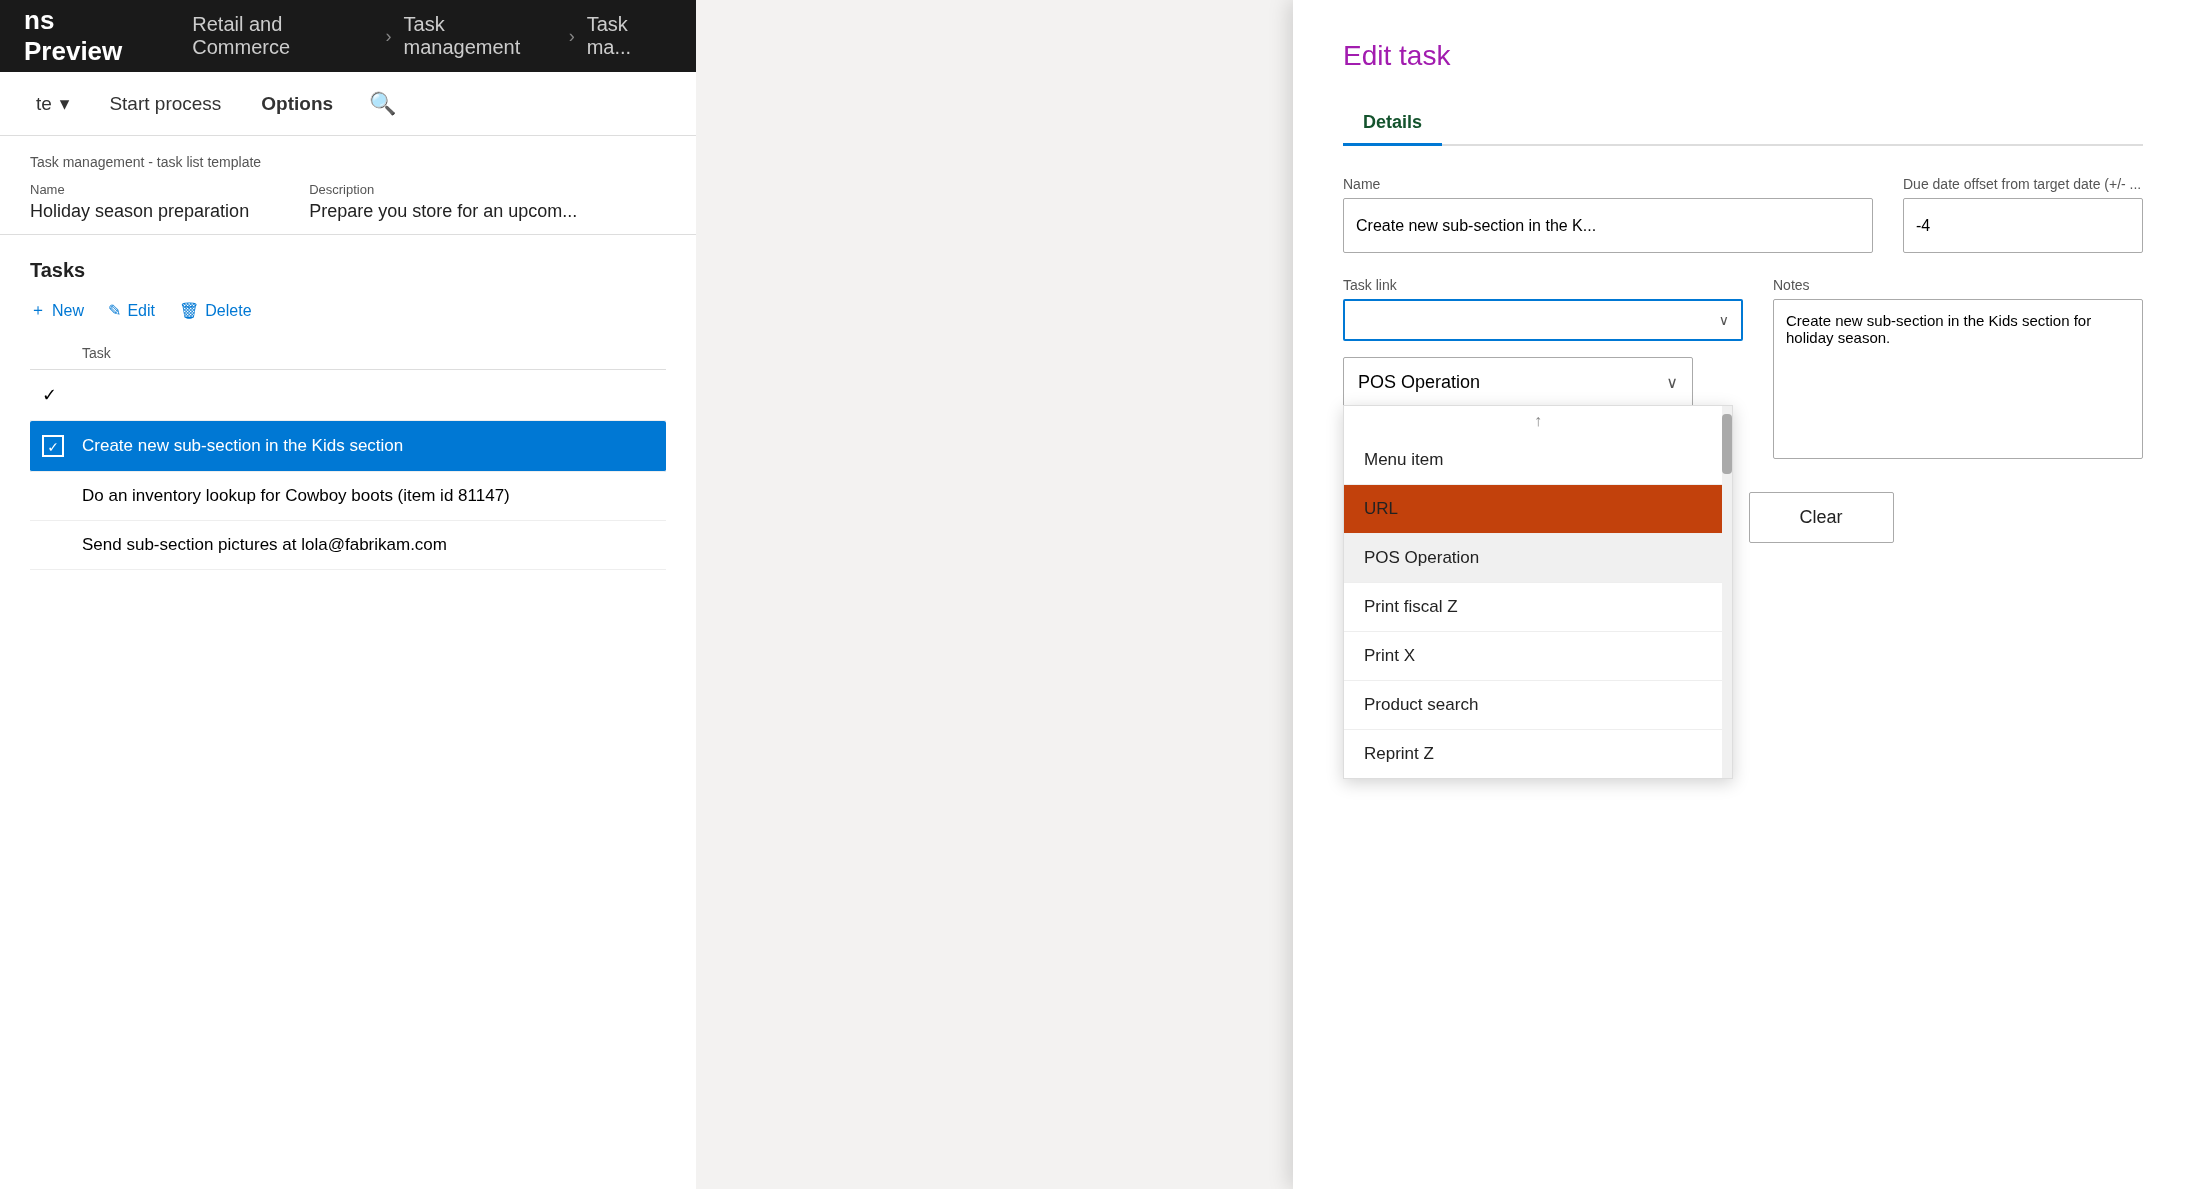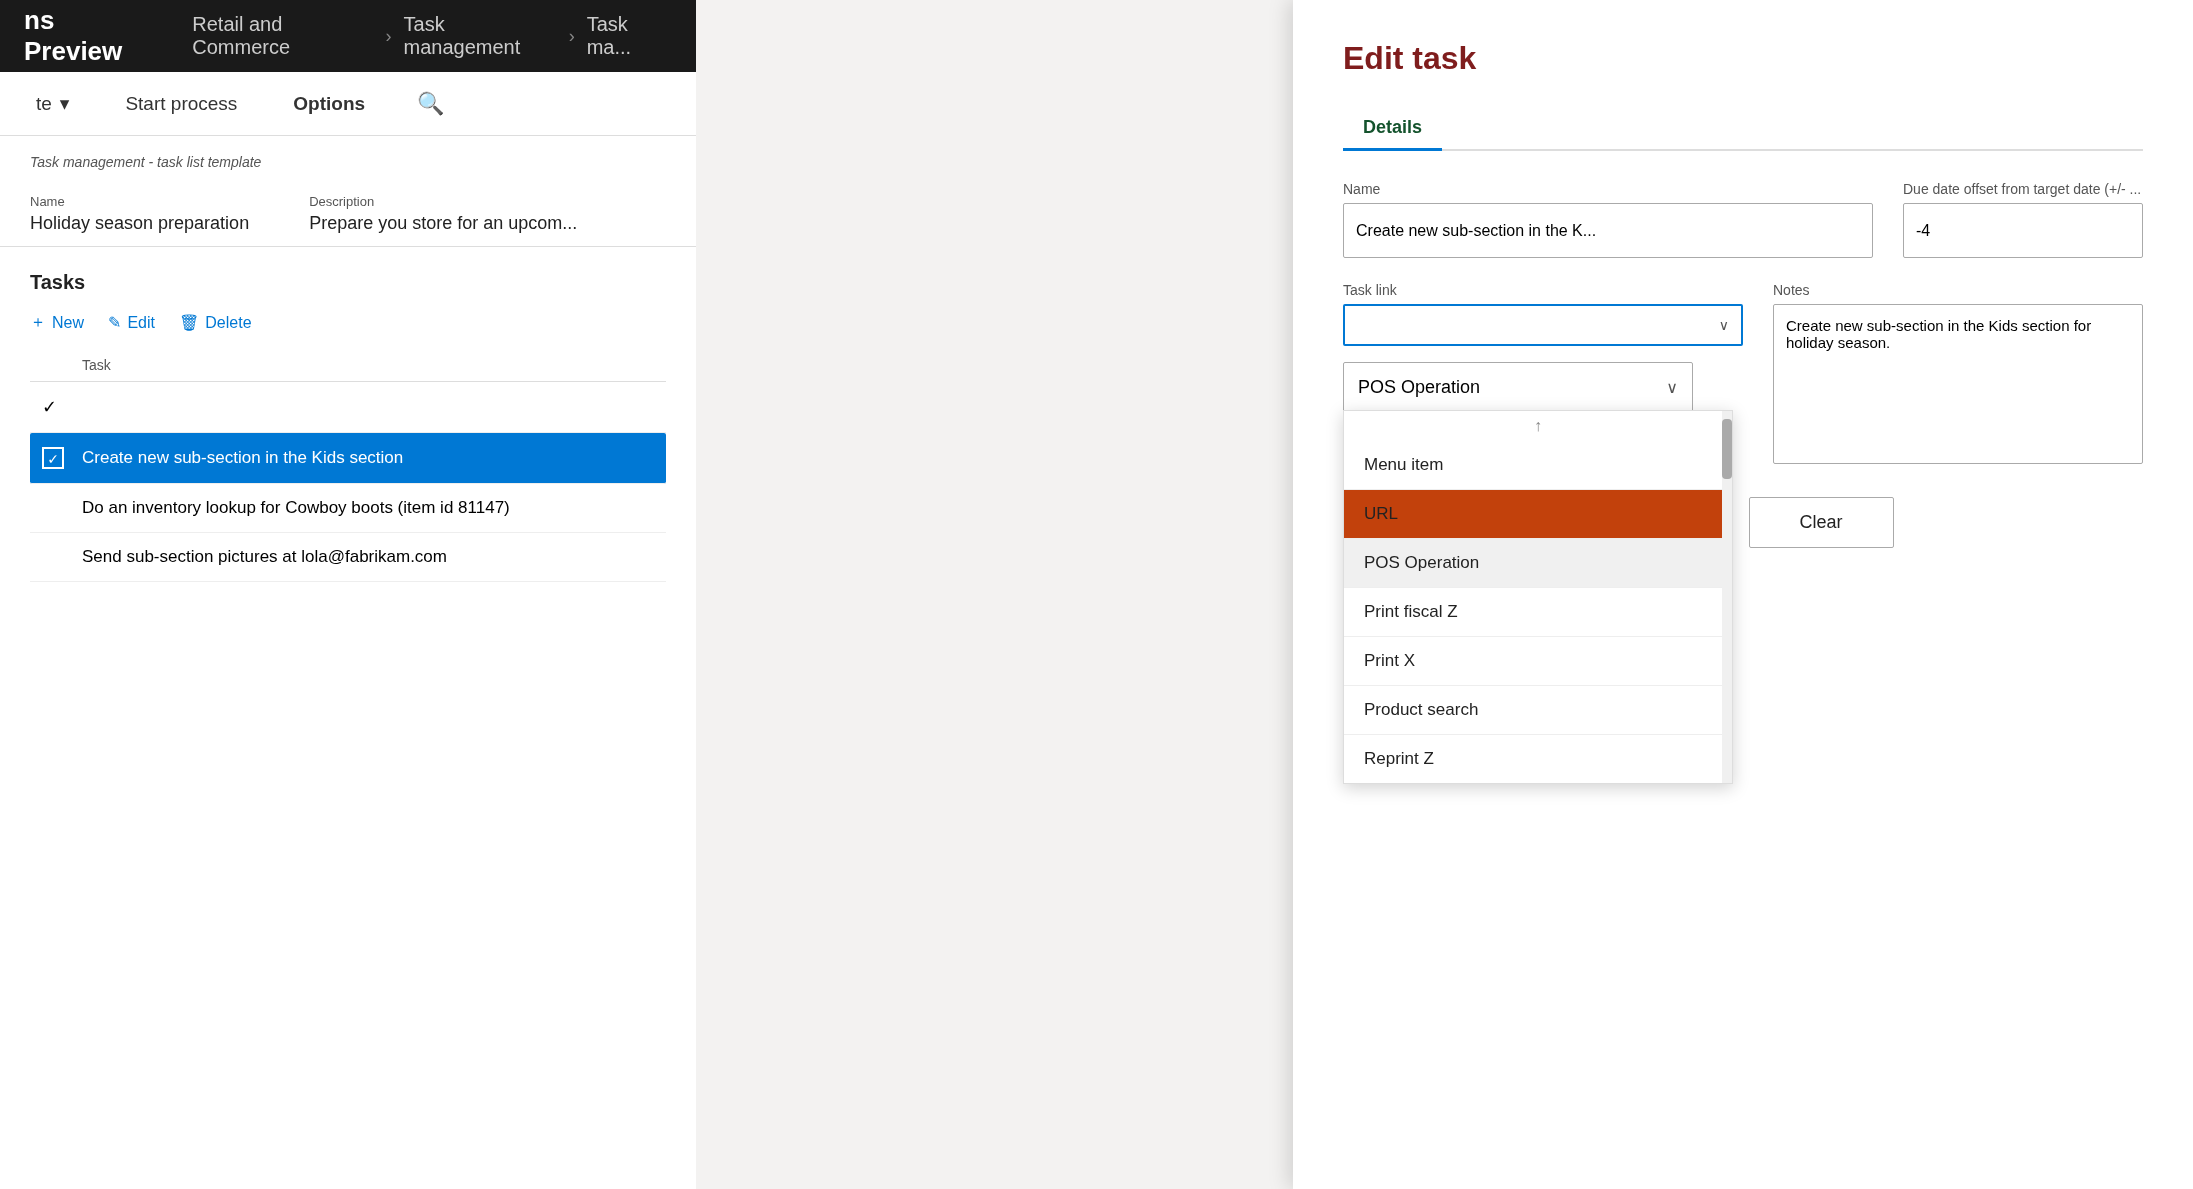--- a/index.html
+++ b/index.html
@@ -35,21 +35,21 @@
     .top-nav .breadcrumb .crumb { cursor: pointer; }
 
     
     .toolbar {
       display: flex;
       align-items: center;
       background: #fff;
       border-bottom: 1px solid #ddd;
       height: 64px;
       padding: 0 24px;
-      gap: 32px;
+      gap: 16px;
     }
     .toolbar .tb-btn {
       display: flex;
       align-items: center;
       gap: 8px;
       font-size: 19px;
       color: #333;
       cursor: pointer;
       padding: 8px 12px;
       border-radius: 2px;
@@ -64,22 +64,21 @@
 
     
     .page-header {
       background: #fff;
       padding: 18px 30px 12px 30px;
       border-bottom: 1px solid #ddd;
     }
     .page-header .page-subtitle {
       font-size: 14px;
       color: #555;
-      margin-bottom: 24px;
-      font-style: italic;
+      margin-bottom: 12px;
     }
     .meta-row {
       display: flex;
       gap: 60px;
       margin-top: 8px;
     }
     .meta-row .meta-col .label {
       font-size: 13px;
       color: #555;
       margin-bottom: 4px;
@@ -148,23 +147,23 @@
       right: 0;
       width: 900px;
       height: 1189px;
       background: #fff;
       box-shadow: -4px 0 20px rgba(0,0,0,0.15);
       padding: 40px 50px;
       overflow-y: auto;
       z-index: 100;
     }
     .edit-panel .panel-title {
-      font-size: 32px;
-      font-weight: 700;
-      color: #7f1d1d;
+      font-size: 28px;
+      font-weight: 400;
+      color: #a21caf;
       margin-bottom: 30px;
     }
     .tab-bar {
       display: flex;
       border-bottom: 2px solid #ddd;
       margin-bottom: 30px;
     }
     .tab-bar .tab {
       padding: 10px 20px;
       font-size: 18px;

